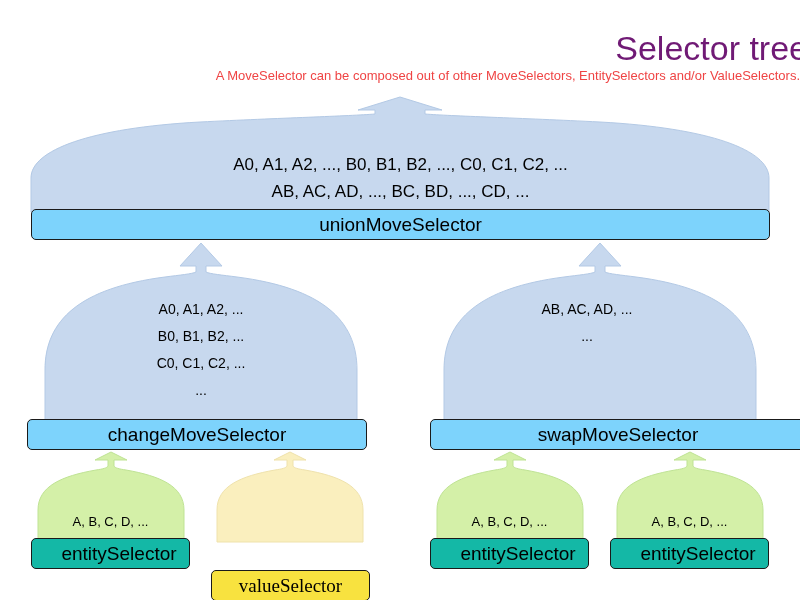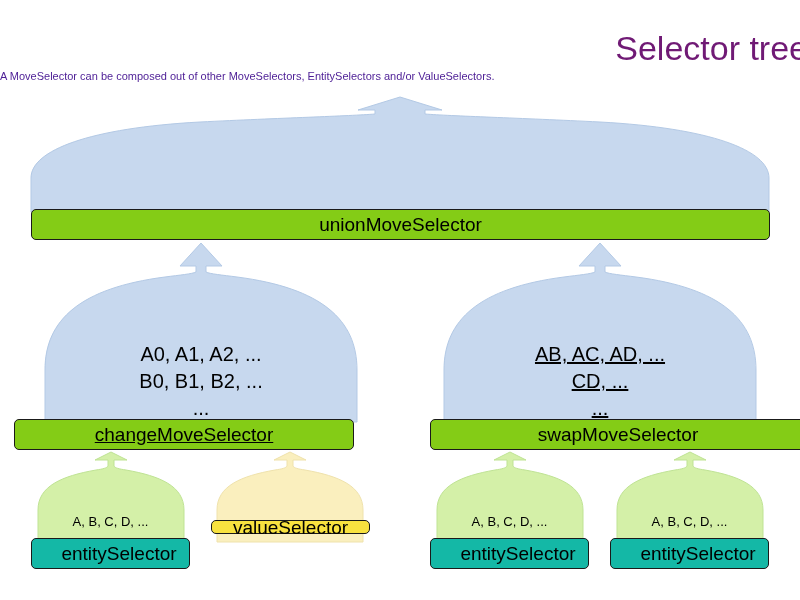--- a/index.html
+++ b/index.html
@@ -44,66 +44,65 @@
     font-weight: normal;
     color: #701a75;
     white-space: nowrap;
     margin-left: 8px;
   }
   .subtitle {
     position: absolute;
     left: 0;
     top: 68px;
     width: 800px;
-    text-align: left;
-    font-size: 11px;
+    text-align: right;
+    font-size: 13px;
     line-height: 16px;
-    color: #4c1d95;
+    color: #ef4444;
     white-space: nowrap;
   }
 
   
   .node-box {
     position: absolute;
     box-sizing: border-box;
     border: 1.4px solid #1a1a1a;
     border-radius: 5px;
     display: flex;
     align-items: center;
     justify-content: center;
     font-size: 19px;
     line-height: 19px;
     color: #000;
     white-space: nowrap;
     z-index: 5;
   }
-  .node-box.blue { background: #84cc16; }
+  .node-box.blue { background: #7dd3fc; }
   .node-box.green { background: #14b8a6; padding-left: 17px; }
   .node-box.yellow { background: #f8e23f; }
 
   
   .arrow-text {
     position: absolute;
     text-align: center;
     color: #000;
     z-index: 4;
     white-space: nowrap;
     pointer-events: none;
   }
   .arrow-text .line {
     display: block;
   }
   .arrow-text.t-top {
     font-size: 17px;
     line-height: 27px;
   }
   .arrow-text.t-mid {
-    font-size: 20px;
+    font-size: 14px;
     line-height: 27px;
-    margin-top: 45px;
   }
   .arrow-text.t-leaf {
     font-size: 13px;
     line-height: 20px;
   }
 </style>
 </head>
 <body>
 
 <div id="diagram-root">
@@ -212,53 +211,57 @@
              L 693 466
              C 694 468 698 469 705 470
              C 739 476 763 486 763 510
              L 763 542
              Z"></path>
   </svg>
 
   <div class="title">Selector tree</div>
   <div class="subtitle">A MoveSelector can be composed out of other MoveSelectors, EntitySelectors and/or ValueSelectors.</div>
 
+  <div class="arrow-text t-top" style="left:31px; top:151px; width:739px;">
+    <span class="line">A0, A1, A2, ..., B0, B1, B2, ..., C0, C1, C2, ...</span>
+    <span class="line">AB, AC, AD, ..., BC, BD, ..., CD, ...</span>
+  </div>
 
   <div class="node-box blue" style="left:31px; top:209px; width:739px; height:31px;">
     <span>unionMoveSelector</span>
   </div>
 
   <div class="arrow-text t-mid" style="left:31px; top:296px; width:340px;">
     <span class="line">A0, A1, A2, ...</span>
     <span class="line">B0, B1, B2, ...</span>
+    <span class="line">C0, C1, C2, ...</span>
     <span class="line">...</span>
   </div>
 
-  <div class="node-box blue" style="left:14px; top:419px; width:340px; height:31px;text-decoration:underline;">
+  <div class="node-box blue" style="left:27px; top:419px; width:340px; height:31px;">
     <span>changeMoveSelector</span>
   </div>
 
-  <div class="arrow-text t-mid" style="left:430px; top:296px; width:340px;text-decoration:underline;">
+  <div class="arrow-text t-mid" style="left:417px; top:296px; width:340px;">
     <span class="line">AB, AC, AD, ...</span>
-    <span class="line">CD, ...</span>
     <span class="line">...</span>
   </div>
 
   <div class="node-box blue" style="left:430px; top:419px; width:376px; height:31px;">
     <span>swapMoveSelector</span>
   </div>
 
   <div class="arrow-text t-leaf" style="left:31px; top:512px; width:159px;">
     <span class="line">A, B, C, D, ...</span>
   </div>
   <div class="node-box green" style="left:31px; top:538px; width:159px; height:31px;">
     <span>entitySelector</span>
   </div>
 
-  <div class="node-box yellow" style="left:211px; top:520px; width:159px; height:14px;">
+  <div class="node-box yellow" style="left:211px; top:570px; width:159px; height:31px;font-family:Liberation Serif, serif;">
     <span>valueSelector</span>
   </div>
 
   <div class="arrow-text t-leaf" style="left:430px; top:512px; width:159px;">
     <span class="line">A, B, C, D, ...</span>
   </div>
   <div class="node-box green" style="left:430px; top:538px; width:159px; height:31px;">
     <span>entitySelector</span>
   </div>
 

